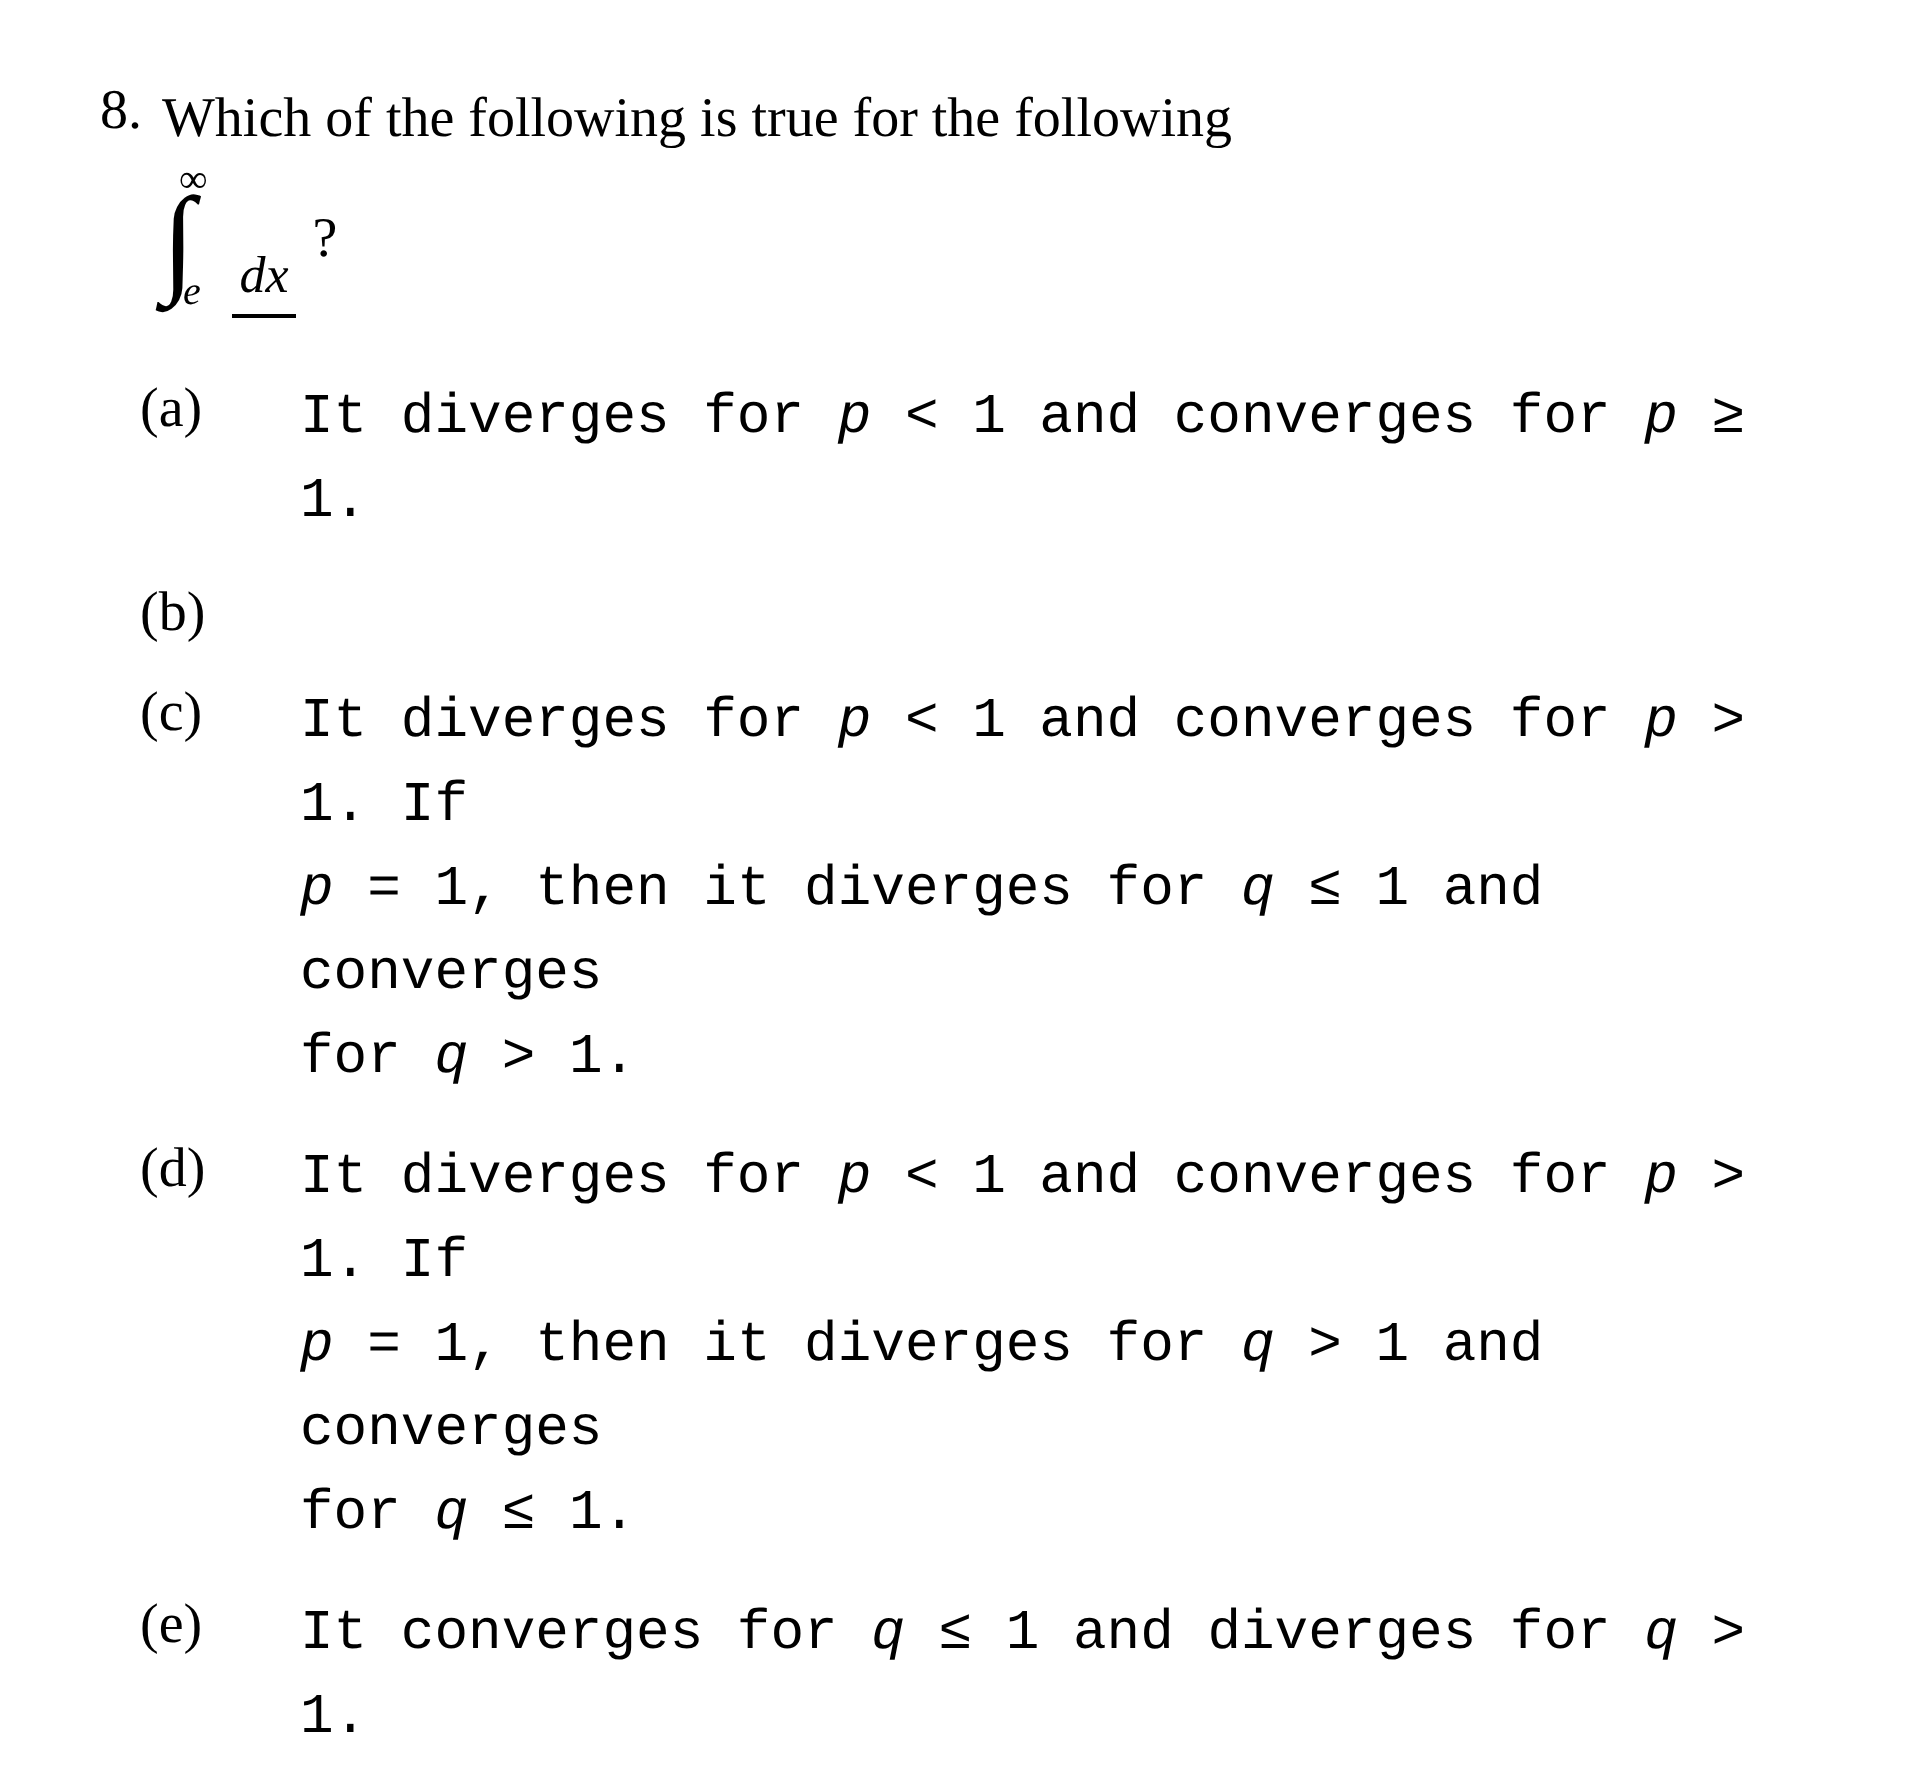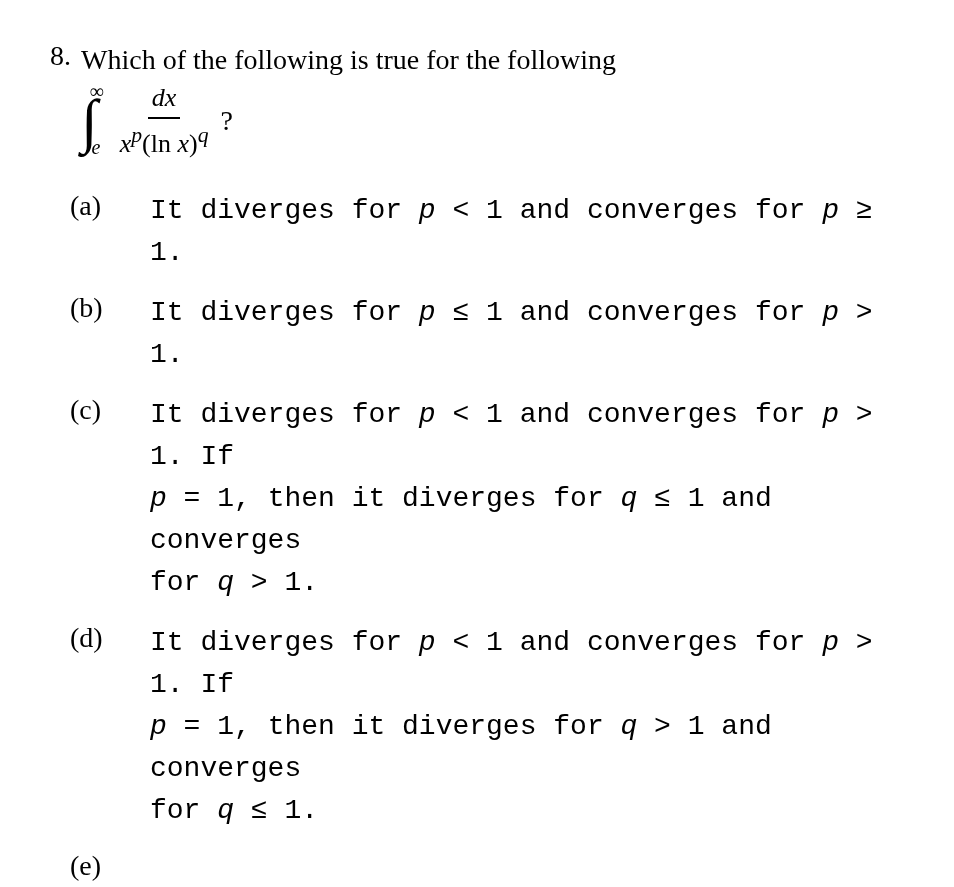--- a/index.html
+++ b/index.html
@@ -139,42 +139,38 @@
       <span class="question-line1">Which of the following is true for the following</span>
       <div class="integral-line">
         <div style="display:flex; align-items:center; position:relative;">
           <span class="integral-symbol" style="font-size:60px; font-family:'Times New Roman',serif;">∫</span>
           <div class="integral-limits">
             <span class="integral-upper" style="font-size:20px; position:relative; top:-18px; left:-4px;">∞</span>
             <span class="integral-lower" style="font-size:20px; position:relative; bottom:-14px; left:-2px; font-style:italic;">e</span>
           </div>
         </div>
         <div class="fraction">
-          <span class="fraction-numerator" style="font-style:italic;">dx</span>
-          <span class="fraction-denominator"><em>x</em><sup><em>p</em></sup>(ln <em>x</em>)<sup><em>q</em></sup></span>
+          <span class="fraction-numerator" style="font-style:italic;margin-top:40px;">dx</span>
         </div>
         <span class="question-mark">?</span>
       </div>
     </div>
   </div>
 
   <div class="options-list">
 
     <div class="option-row">
       <span class="option-label">(a)</span>
       <span class="option-text">
         It diverges for <em>p</em> &lt; 1 and converges for <em>p</em> ≥ 1.
       </span>
     </div>
 
     <div class="option-row">
       <span class="option-label">(b)</span>
-      <span class="option-text">
-        It diverges for <em>p</em> ≤ 1 and converges for <em>p</em> &gt; 1.
-      </span>
     </div>
 
     <div class="option-row">
       <span class="option-label">(c)</span>
       <span class="option-text">
         It diverges for <em>p</em> &lt; 1 and converges for <em>p</em> &gt; 1. If<br>
         <em>p</em> = 1, then it diverges for <em>q</em> ≤ 1 and converges<br>
         for <em>q</em> &gt; 1.
       </span>
     </div>
@@ -183,16 +179,19 @@
       <span class="option-label">(d)</span>
       <span class="option-text">
         It diverges for <em>p</em> &lt; 1 and converges for <em>p</em> &gt; 1. If<br>
         <em>p</em> = 1, then it diverges for <em>q</em> &gt; 1 and converges<br>
         for <em>q</em> ≤ 1.
       </span>
     </div>
 
     <div class="option-row">
       <span class="option-label">(e)</span>
+      <span class="option-text">
+        It converges for <em>q</em> ≤ 1 and diverges for <em>q</em> &gt; 1.
+      </span>
     </div>
 
   </div>
 </div>
 
 </body></html>

